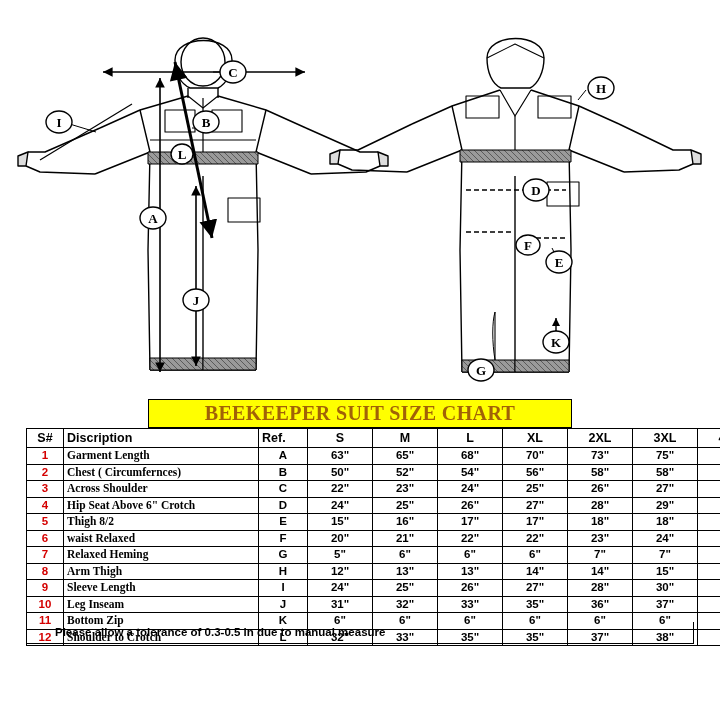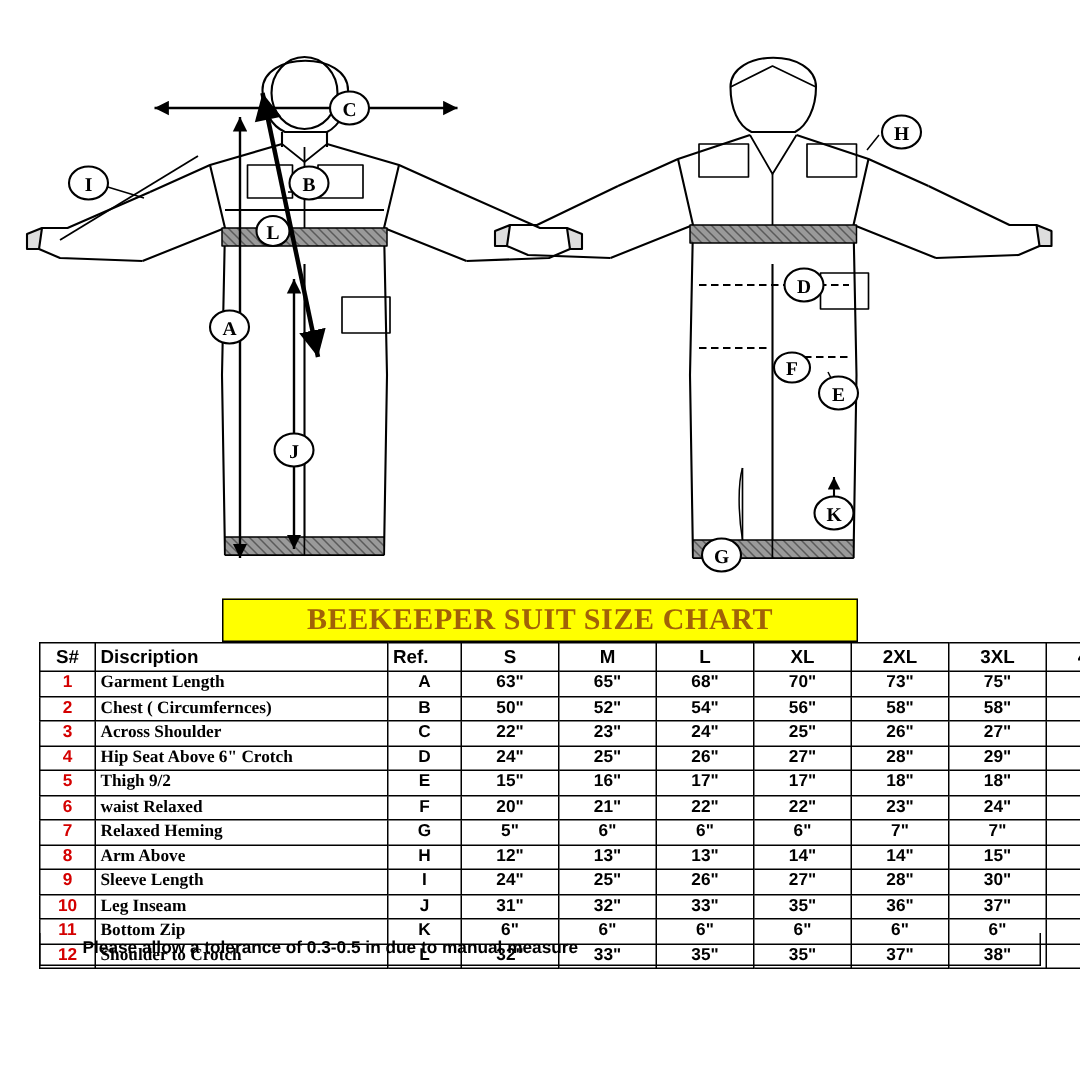--- a/index.html
+++ b/index.html
@@ -371,21 +371,21 @@
           <td class="size">24"</td>
           <td class="size">25"</td>
           <td class="size">26"</td>
           <td class="size">27"</td>
           <td class="size">28"</td>
           <td class="size">29"</td>
           <td class="size">30"</td>
         </tr>
         <tr>
           <td class="sn">5</td>
-          <td class="desc">Thigh 9/2</td>
+          <td class="desc">Thigh 8/2</td>
           <td class="ref">E</td>
           <td class="size">15"</td>
           <td class="size">16"</td>
           <td class="size">17"</td>
           <td class="size">17"</td>
           <td class="size">18"</td>
           <td class="size">18"</td>
           <td class="size">19"</td>
         </tr>
         <tr>
@@ -407,21 +407,21 @@
           <td class="size">5"</td>
           <td class="size">6"</td>
           <td class="size">6"</td>
           <td class="size">6"</td>
           <td class="size">7"</td>
           <td class="size">7"</td>
           <td class="size">7"</td>
         </tr>
         <tr>
           <td class="sn">8</td>
-          <td class="desc">Arm Above</td>
+          <td class="desc">Arm Thigh</td>
           <td class="ref">H</td>
           <td class="size">12"</td>
           <td class="size">13"</td>
           <td class="size">13"</td>
           <td class="size">14"</td>
           <td class="size">14"</td>
           <td class="size">15"</td>
           <td class="size">15"</td>
         </tr>
         <tr>

